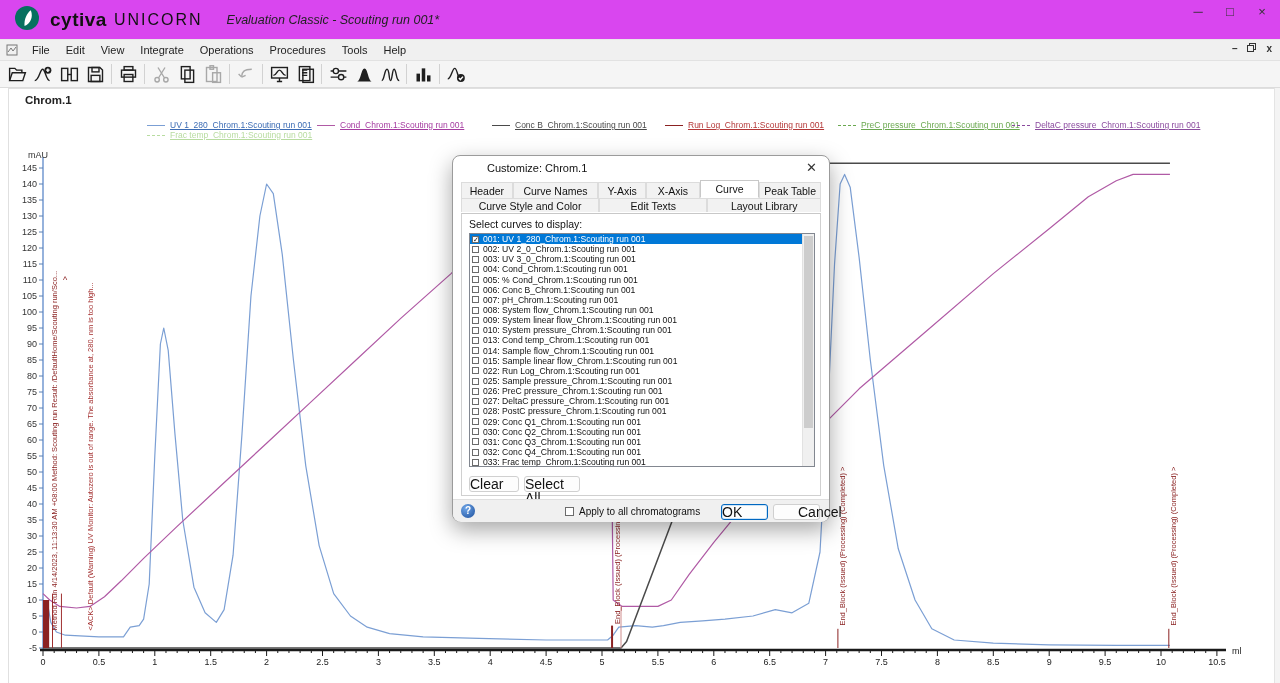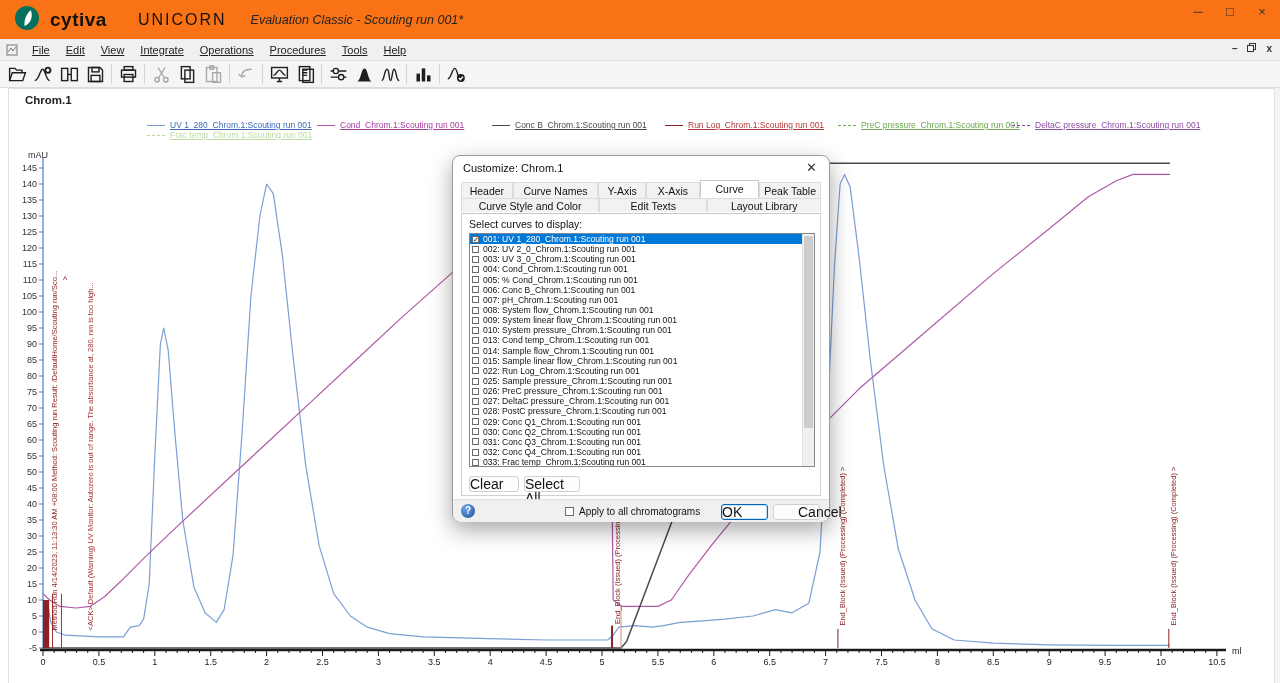--- a/index.html
+++ b/index.html
@@ -1,52 +1,52 @@
 <!DOCTYPE html>
 <html><head>
 <meta charset="utf-8">
 <style>
   html,body{margin:0;padding:0;width:1280px;height:683px;overflow:hidden;
     font-family:"Liberation Sans",sans-serif;background:#fff;}
   *{box-sizing:border-box;}
   
-  .titlebar{position:absolute;left:0;top:0;width:1280px;height:40px;background:#f97316;
+  .titlebar{position:absolute;left:0;top:0;width:1280px;height:40px;background:#d946ef;
     border-bottom:1px solid #e8e8e8;display:flex;align-items:center;}
   .logo{margin:0 10px 0 14px;}
   .brand{font-size:19px;font-weight:bold;color:#111;letter-spacing:.5px;}
-  .appname{font-size:16px;color:#111;margin-left:31px;letter-spacing:2px;}
+  .appname{font-size:16px;color:#111;margin-left:7px;letter-spacing:2px;}
   .doctitle{font-size:12.5px;font-style:italic;color:#222;margin-left:24px;}
   .wincontrols{position:absolute;right:10px;top:4px;display:flex;gap:16px;font-size:13px;color:#333;}
   .wincontrols span{cursor:default;width:16px;text-align:center;}
   
   .menubar{position:absolute;left:0;top:40px;width:1280px;height:21px;background:#f0f0f0;
     border-bottom:1px solid #e2e2e2;display:flex;align-items:center;font-size:11px;color:#222;}
   .mdi-icon{margin:0 6px 0 6px;display:inline-flex;}
-  .mi{padding:2px 8px;cursor:default;text-decoration:underline;}
+  .mi{padding:2px 8px;cursor:default;}
   .mdicontrols{position:absolute;right:8px;top:3px;display:flex;gap:10px;align-items:center;color:#333;font-size:10px;font-weight:bold;}
   
   .toolbar{position:absolute;left:0;top:61px;width:1280px;height:27px;background:#f5f5f5;
     border-bottom:1px solid #dcdcdc;display:flex;align-items:center;padding-left:4px;}
   .tbtn{width:26px;height:24px;display:flex;align-items:center;justify-content:center;}
   .tsep{width:1px;height:20px;background:#d2d2d2;margin:0 3px;}
   
   .workspace{position:absolute;left:8px;top:88px;width:1266px;height:595px;background:#fff;
     border-left:1px solid #e0e0e0;border-top:1px solid #e0e0e0;}
   .pane-title{position:absolute;left:25px;top:94px;font-size:11.5px;font-weight:bold;color:#222;}
   .rightstrip{position:absolute;right:0;top:88px;width:6px;height:595px;background:#f4f4f4;border-left:1px solid #e4e4e4;}
   
   .legend-item{position:absolute;display:flex;align-items:center;white-space:nowrap;z-index:2;}
   .legend-line{width:18px;margin-right:5px;border-top-width:1.5px;}
   .legend-text{font-size:8.5px;text-decoration:underline;}
   
   #plot{position:absolute;left:0;top:0;width:1280px;height:683px;z-index:1;}
   
   .dialog{position:absolute;left:452px;top:155px;width:378px;height:367px;background:#fff;
     border:1px solid #9b9b9b;border-radius:8px;box-shadow:0 8px 22px rgba(0,0,0,.35);z-index:10;font-size:11px;color:#111;}
-  .dlg-title{height:24px;display:flex;align-items:center;padding-left:10px;font-size:11px;}
+  .dlg-title{height:24px;display:flex;align-items:center;padding-left:10px;font-size:11px;margin-left:24px;}
   .dlg-close{position:absolute;right:12px;top:4px;font-size:13px;color:#333;}
   .tabs{position:absolute;left:8px;right:8px;top:26px;}
   .tabrow{display:flex;}
   .tab{background:#f2f2f2;border:1px solid #dcdcdc;border-bottom:none;text-align:center;
     font-size:10.5px;padding-top:1px;height:14px;overflow:hidden;}
   .tabrow2 .tab{height:16px;padding-top:2px;border-top:1px solid #dcdcdc;}
   .tab.active{background:#fff;position:relative;z-index:2;height:18px;margin-top:-2px;
     border:1px solid #c8c8c8;border-bottom:1px solid #fff;}
   .tabpage{position:absolute;left:8px;right:8px;top:57px;height:283px;background:#fff;
     border:1px solid #d0d0d0;border-top:1px solid #c8c8c8;}

